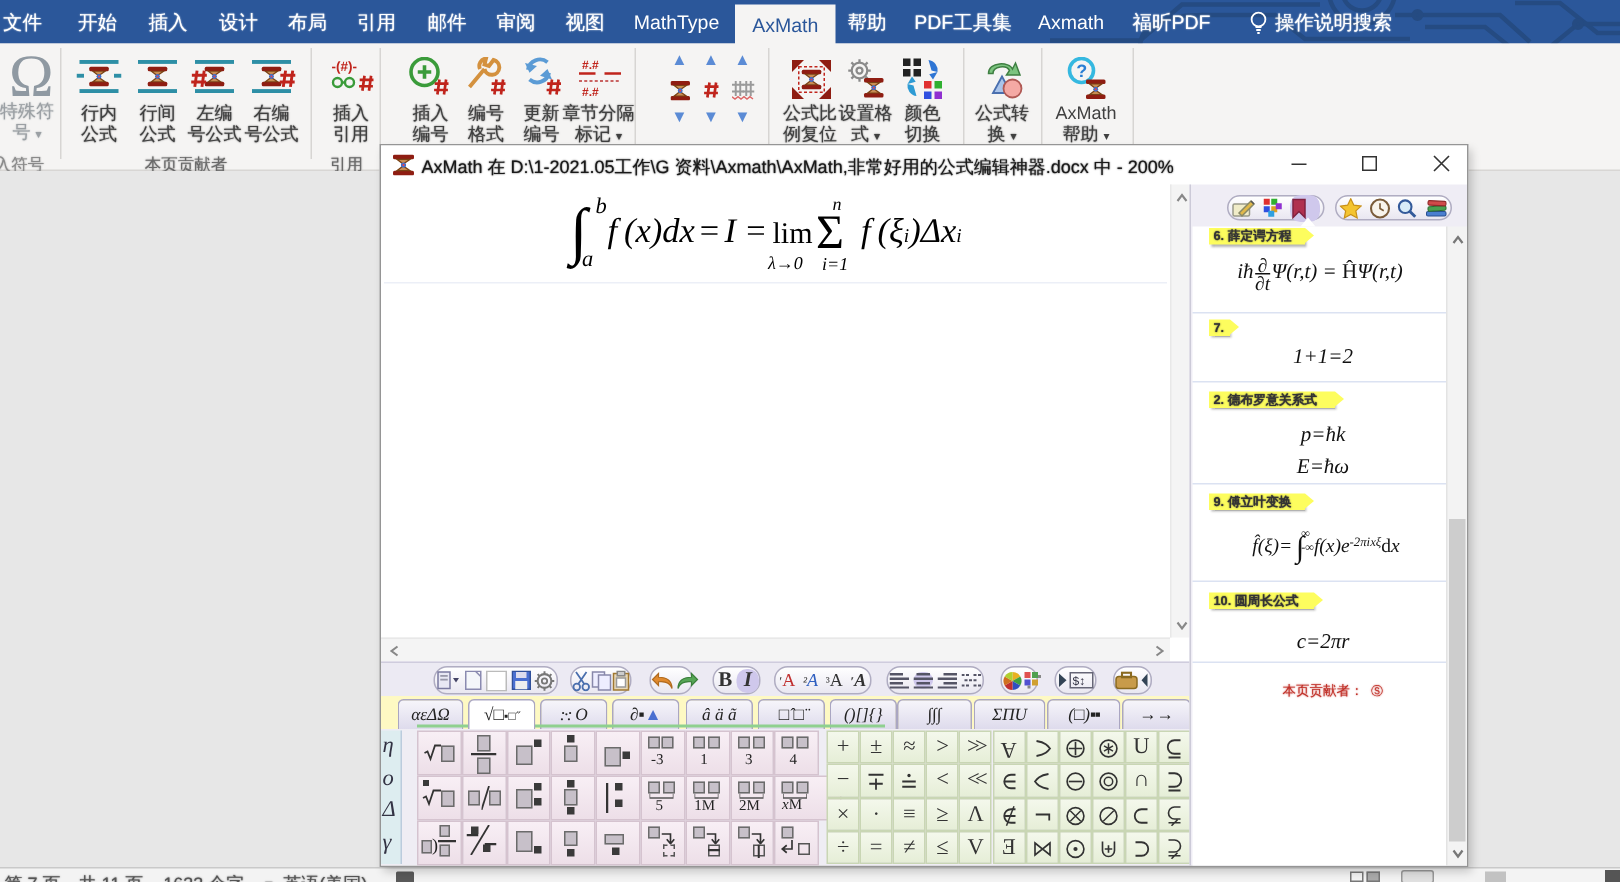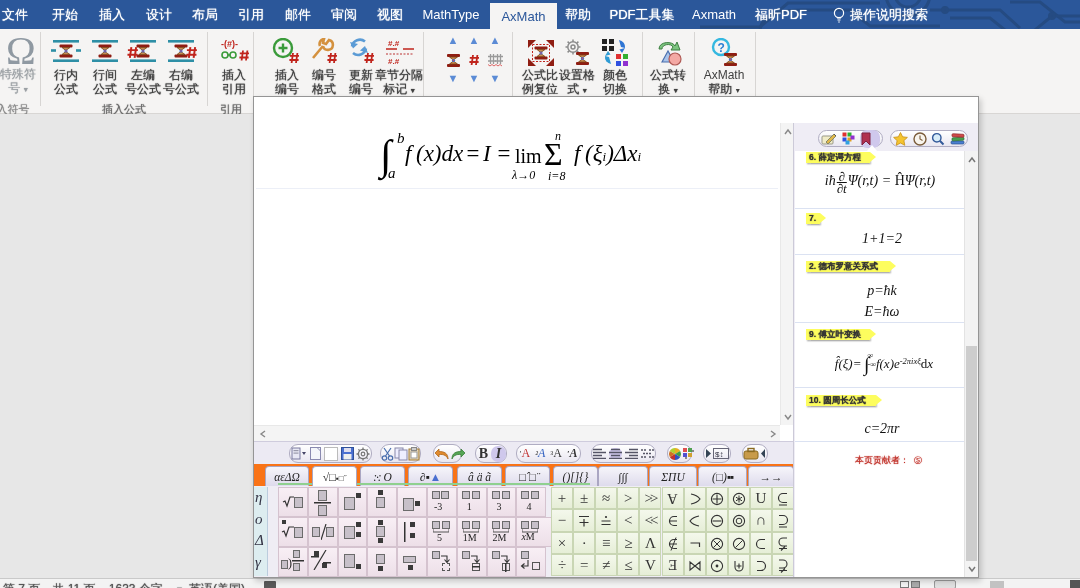--- a/index.html
+++ b/index.html
@@ -15,21 +15,21 @@
 .glab{position:absolute;top:73px;font-size:11px;color:#6a6a6a;text-align:center;transform:translateX(-50%);white-space:nowrap}
 .ric{position:absolute;transform:translateX(-50%)}
 #doc{position:absolute;left:0;top:114px;width:1080px;height:464px;background:#e7e7e7}
 #status{position:absolute;left:0;top:578px;width:1080px;height:10px;background:#f3f3f3;border-top:1px solid #c9c9c9;overflow:hidden}
 #win{position:absolute;left:253px;top:96px;width:726px;height:482px;background:#fff;border:1px solid #959595;box-shadow:2px 3px 6px rgba(0,0,0,.2)}
 .wbtn{position:absolute;top:0px;width:34px;height:24px;color:#333;text-align:center}
 #canvas{position:absolute;left:0;top:26px;width:526px;height:302px;background:#fff;overflow:hidden}
 #vsb{position:absolute;left:526px;top:26px;width:13px;height:302px;background:#f4f4f4;border-left:1px solid #e8e8e8}
 #hsb{position:absolute;left:0;top:328px;width:526px;height:16px;background:#f4f4f4;border-top:1px solid #e8e8e8}
 #tools{position:absolute;left:0;top:344px;width:539px;height:23px;background:#eceaf3;border-top:1px solid #cfccdd}
-#tabrow{position:absolute;left:0;top:367px;width:539px;height:22px;background:#f97316;overflow:hidden}
+#tabrow{position:absolute;left:0;top:367px;width:539px;height:22px;background:#fef9c3;overflow:hidden}
 #sym{position:absolute;left:0;top:389px;width:539px;height:91px;background:#efedf4}
 #rpanel{position:absolute;left:539px;top:26px;width:185px;height:454px;background:#efedf5;border-left:1px solid #cccad8}
 #rlist{position:absolute;left:1px;top:28px;width:169px;height:426px;background:#fff}
 #rsb{position:absolute;left:170px;top:28px;width:14px;height:426px;background:#f3f3f3;border-left:1px solid #e3e3e3}
 .pill{position:absolute;height:19px;border:1px solid #b0adc2;border-radius:9px;background:linear-gradient(#fff,#e9e7f1);display:flex;align-items:center;justify-content:space-around}
 .tb{display:inline-block;text-align:center;font-size:12px;color:#333}
 .tbsel{background:#cfc8ec;border-radius:7px}
 .xtab{position:absolute;top:2px;height:20px;border:1px solid #aaa6c2;border-bottom:none;border-radius:4px 4px 0 0;background:linear-gradient(#f6f5fa,#dedbec);font-size:11.5px;color:#222;text-align:center;line-height:20px;white-space:nowrap;font-family:"Liberation Serif",serif;font-style:italic}
 .xtabsel{background:#fff;z-index:3}
 .gcell{position:absolute;border:1px solid #c9d6b4;background:linear-gradient(#f4f8ec,#e6eed7);text-align:center;font-family:"Liberation Serif",serif;color:#333}
@@ -137,21 +137,21 @@
 <div class="rlab cjk" style="left:143px;top:40px">左编<br>号公式</div>
 <svg class="svgc" style="left:166px;top:11px" width="30" height="22" viewBox="0 0 30 22">
       <rect x="2" y="0" width="26" height="2.6" fill="#2e8fa6"></rect>
       <rect x="2" y="19.4" width="26" height="2.6" fill="#2e8fa6"></rect>
       <use href="#axlogo" transform="translate(8.5,4.5)"></use>
     </svg>
 <svg class="svgc" style="left:186px;top:17px;transform:none" width="12" height="13" viewBox="0 0 11 12">
       <use href="#redhash"></use>
     </svg>
 <div class="rlab cjk" style="left:181px;top:40px">右编<br>号公式</div>
-<div class="glab cjk" style="left:124px">插入公式</div>
+<div class="glab cjk" style="left:124px">本页贡献者</div>
 <svg class="svgc" style="left:219px;top:9px;transform:none" width="32" height="28" viewBox="0 0 32 28">
 <text x="2" y="9" font-size="9" fill="#c0241c" font-weight="bold">-(#)-</text>
 <circle cx="6" cy="17" r="3" fill="none" stroke="#3a9b3a" stroke-width="1.6"></circle>
       <circle cx="14" cy="17" r="3" fill="none" stroke="#3a9b3a" stroke-width="1.6"></circle>
       <path d="M9 17 L11 17" stroke="#3a9b3a" stroke-width="1.6"></path>
 <g transform="translate(20,11.5)">
         <path d="M4 1 L2.6 11 M8.4 1 L7 11 M0.8 3.8 L10 3.8 M0.4 8 L9.6 8" fill="none" stroke="#c0241c" stroke-width="1.8"></path>
       </g>
     </svg>
 <div class="rlab cjk" style="left:234px;top:40px">插入<br>引用</div>
@@ -265,36 +265,57 @@
 <div id="status">
 <div class="abs cjk" style="left:3px;top:2px;font-size:12px;color:#555">第 7 页，共 11 页&nbsp;&nbsp;&nbsp;&nbsp;1633 个字&nbsp;&nbsp;&nbsp;&nbsp;<span style="font-size:10px">■</span>&nbsp;&nbsp;英语(美国)</div>
 <div class="abs" style="left:264px;top:2px;width:12px;height:8px;background:#5a5a5a;border-radius:1px"></div>
 <div class="abs" style="left:900px;top:2px;width:9px;height:7px;border:1px solid #777"></div>
 <div class="abs" style="left:911px;top:2px;width:9px;height:7px;border:1px solid #777;background:#aaa"></div>
 <div class="abs" style="left:934px;top:1px;width:22px;height:9px;border:1px solid #999;background:#e0e0e0;border-radius:2px"></div>
 <div class="abs" style="left:990px;top:2px;width:14px;height:7px;background:#c2c2c2"></div>
 <div class="abs" style="left:1070px;top:1px;width:10px;height:9px;background:#555"></div>
 </div>
 <div id="win">
+<div style="position:absolute;left:0;top:0;width:724px;height:26px;background:#fff">
+<svg class="svgc" style="left:8px;top:6px" width="14" height="14" viewBox="0 0 13 13">
+        <use href="#axlogo"></use>
+      </svg>
+<div class="abs cjk" style="left:27px;top:6px;font-size:12px;color:#1a1a1a;white-space:nowrap">AxMath 在 D:\1-2021.05工作\G 资料\Axmath\AxMath,非常好用的公式编辑神器.docx 中 - 200%</div>
+<div class="wbtn" style="left:595px">
+        <svg width="34" height="24">
+          <path d="M12 12.5 L22 12.5" stroke="#333" stroke-width="1"></path>
+        </svg>
+      </div>
+<div class="wbtn" style="left:642px">
+        <svg width="34" height="24">
+          <rect x="12.5" y="7.5" width="9" height="9" fill="none" stroke="#333" stroke-width="1"></rect>
+        </svg>
+      </div>
+<div class="wbtn" style="left:690px">
+        <svg width="34" height="24">
+          <path d="M12 7 L22 17 M22 7 L12 17" stroke="#333" stroke-width="1.1"></path>
+        </svg>
+      </div>
+</div>
 <div id="canvas">
 <div class="abs" style="left:2px;top:65px;width:522px;height:1px;background:#eceff7"></div>
 
 <div class="abs serif it" style="left:0px;top:0px;width:526px;height:302px">
  <span class="abs" style="left:126px;top:8px;font-size:42px;font-style:normal">∫</span>
  <span class="abs" style="left:143px;top:7px;font-size:15px">b</span>
  <span class="abs" style="left:134px;top:42px;font-size:15px">a</span>
  <span class="abs" style="left:151px;top:18px;font-size:23px">f (x)dx</span>
  <span class="abs" style="left:211px;top:18px;font-size:23px">=</span>
  <span class="abs" style="left:229px;top:18px;font-size:23px">I</span>
  <span class="abs" style="left:242px;top:18px;font-size:23px">=</span>
  <span class="abs" style="left:261px;top:22px;font-size:20px;font-style:normal">lim</span>
  <span class="abs" style="left:258px;top:45px;font-size:12px">λ→0</span>
  <span class="abs" style="left:290px;top:13px;font-size:32px;font-style:normal">Σ</span>
  <span class="abs" style="left:301px;top:6px;font-size:12px">n</span>
- <span class="abs" style="left:294px;top:46px;font-size:12px">i=8</span>
+ <span class="abs" style="left:294px;top:46px;font-size:12px">i=1</span>
  <span class="abs" style="left:320px;top:18px;font-size:23px">f (ξ<span style="font-size:13px">i</span>)Δx<span style="font-size:13px">i</span></span>
 </div>
 </div>
 <div id="vsb">
 <div class="abs" style="left:3px;top:5px;width:7px;height:7px">
         <svg width="8" height="8">
           <path d="M1 6 L4 2 L7 6" fill="none" stroke="#888" stroke-width="1.4"></path>
         </svg>
       </div>
 <div class="abs" style="left:3px;top:290px;width:7px;height:7px">

